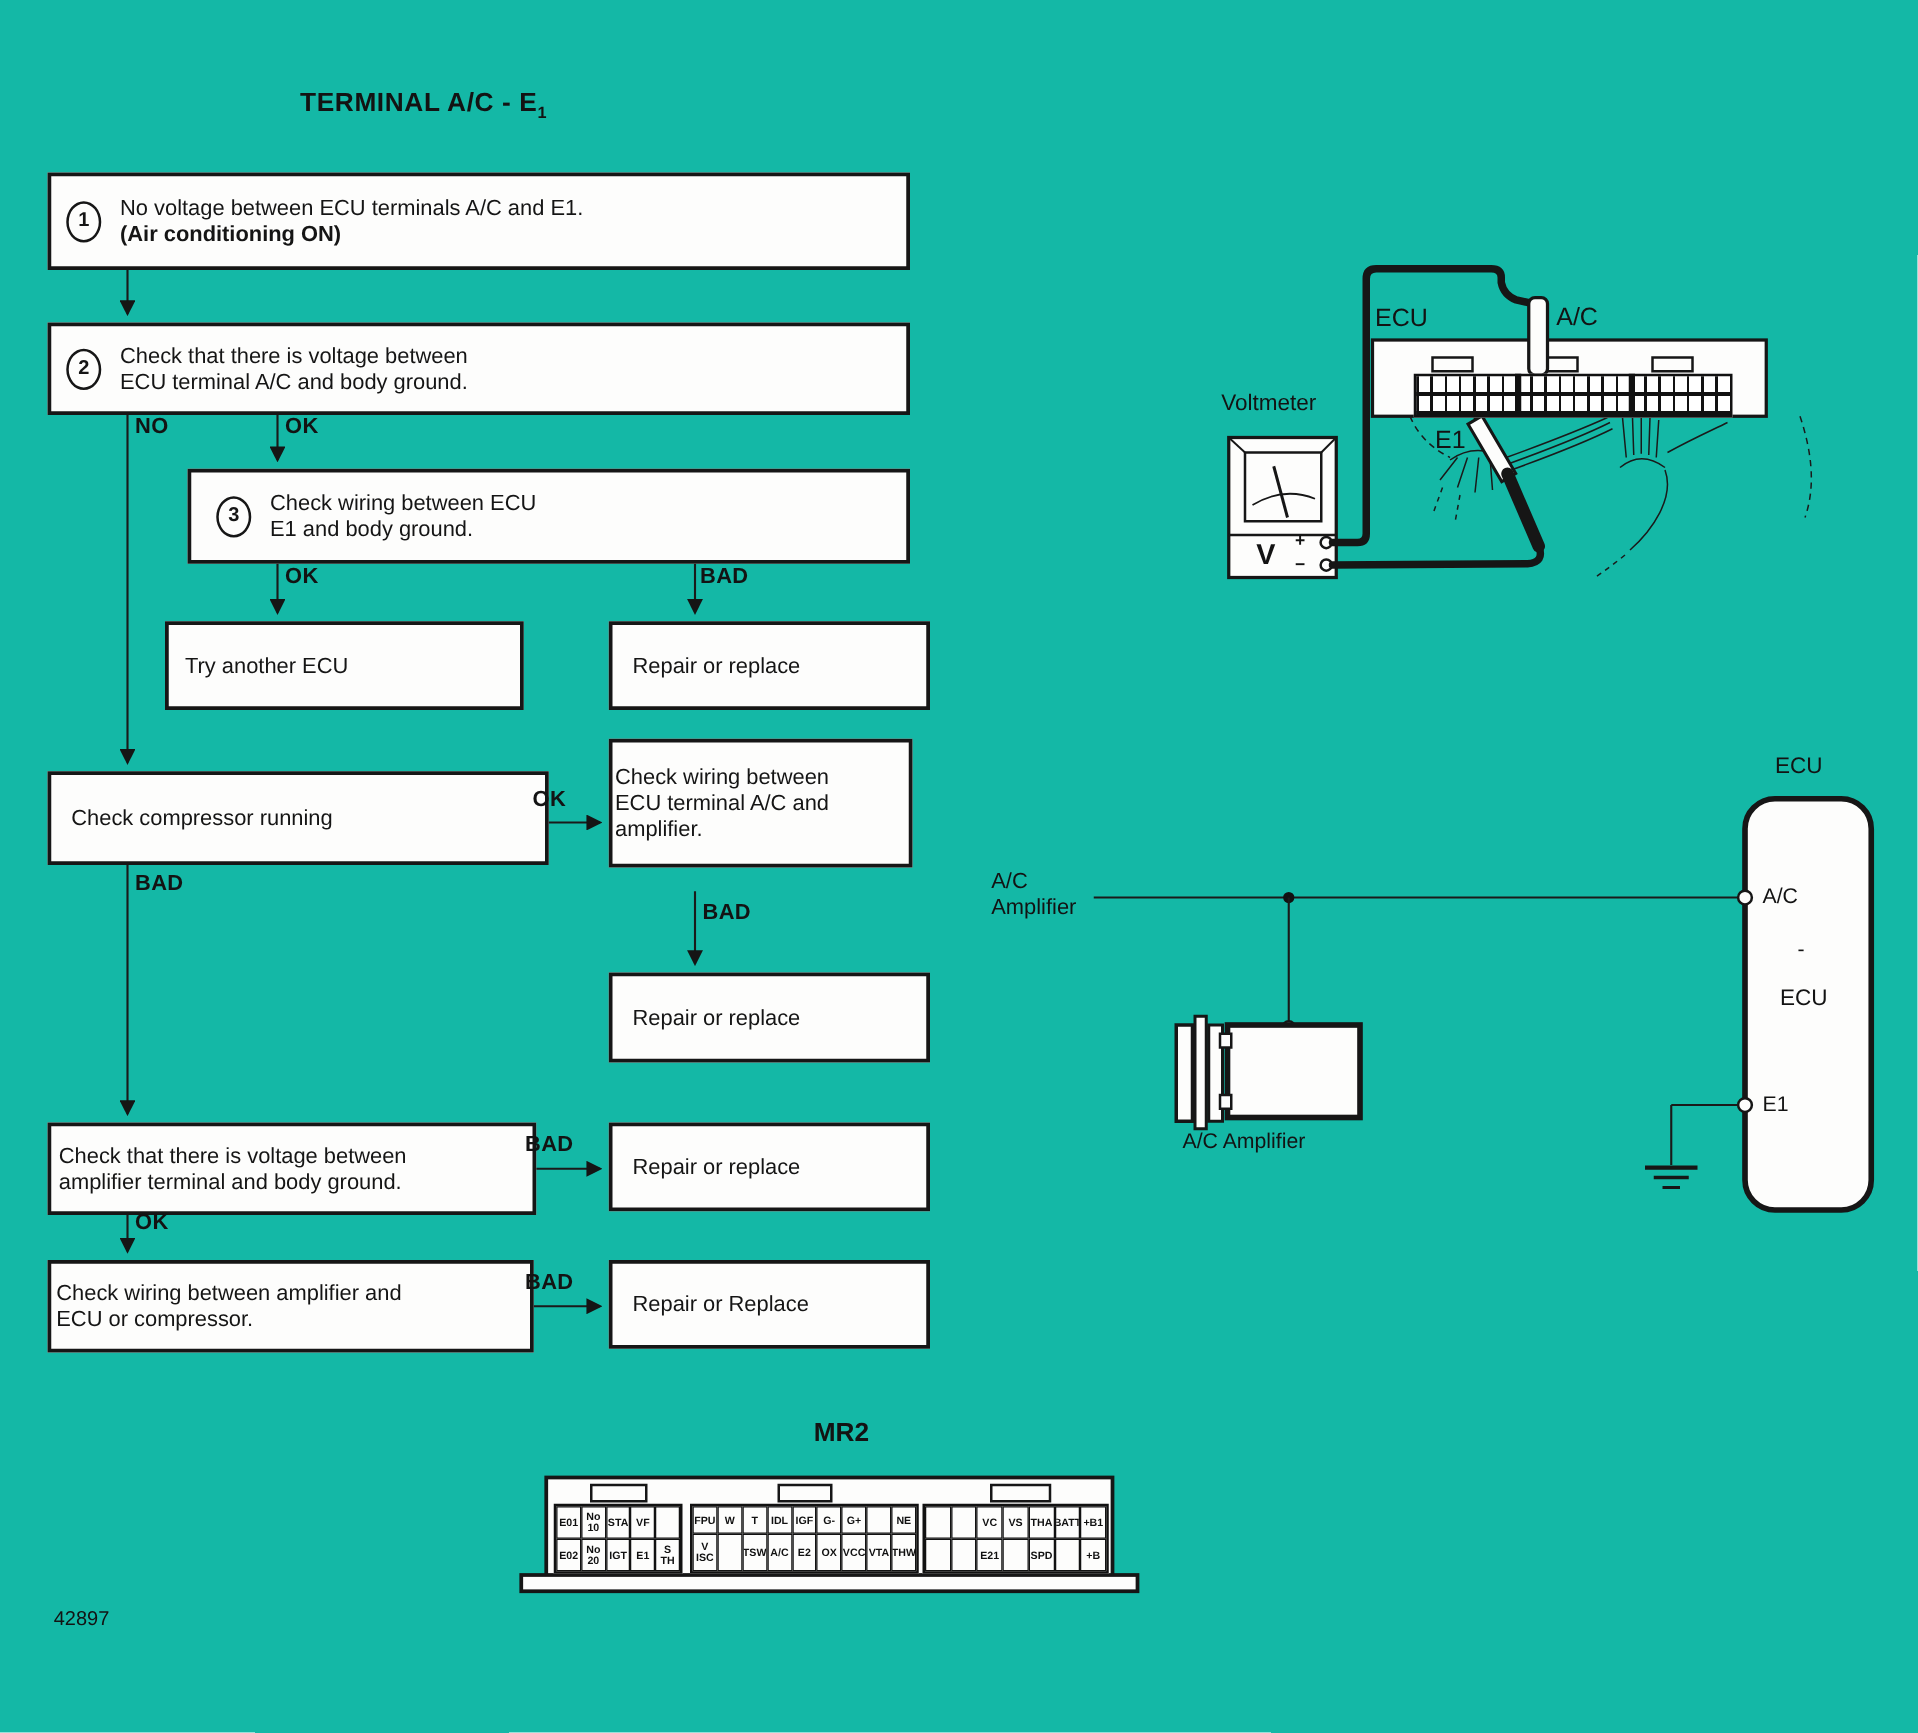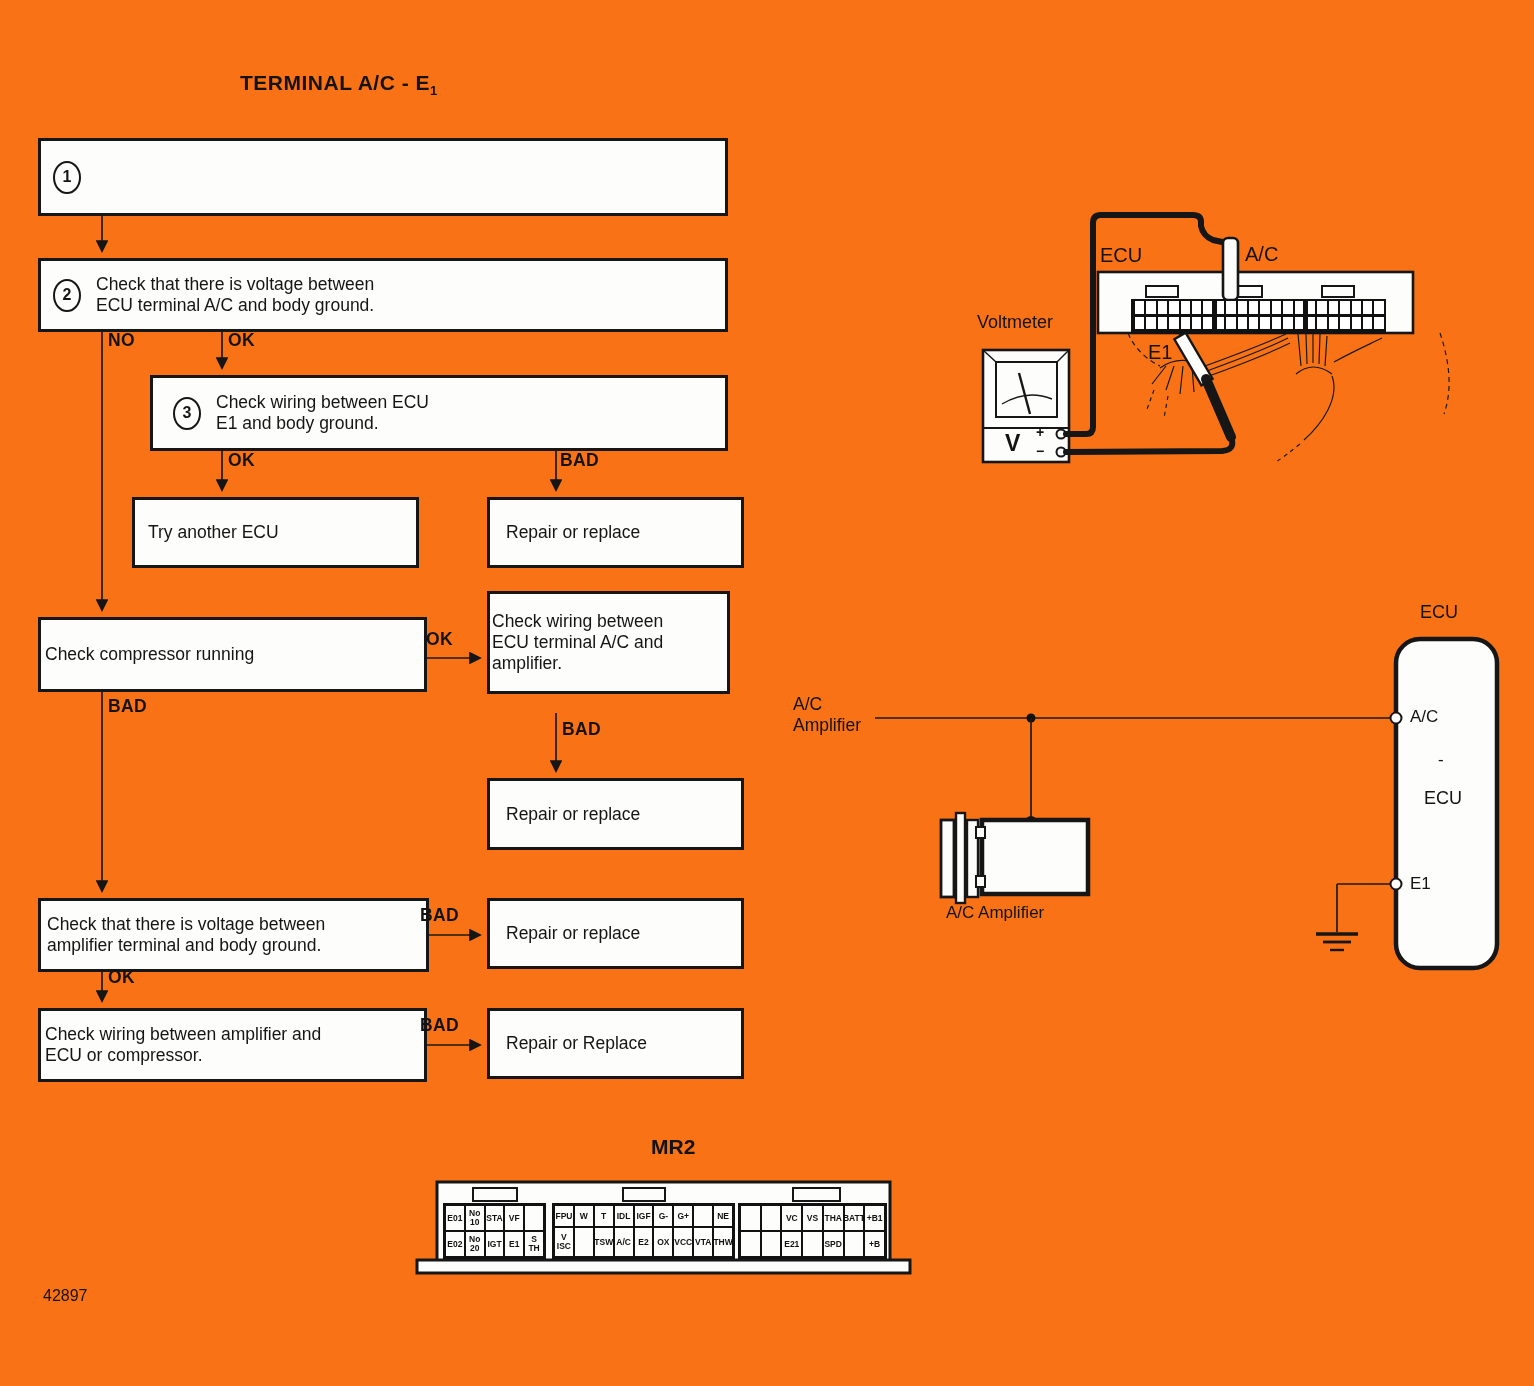--- a/index.html
+++ b/index.html
@@ -1,16 +1,16 @@
 <!DOCTYPE html>
 <html><head>
 <meta charset="utf-8">
 <style>
   html,body{margin:0;padding:0;background:#fff;}
-  #page{position:relative;width:1534px;height:1386px;background:#f97316;overflow:hidden;
+  #page{position:relative;width:1534px;height:1386px;background:#14b8a6;overflow:hidden;
         font-family:"Liberation Sans",sans-serif;color:#111;}
   svg{position:absolute;left:0;top:0;}
   .t{position:absolute;color:#131313;line-height:1.2;}
   .box{position:absolute;border:3px solid #161616;background:#fdfdfc;display:flex;align-items:center;
        font-size:17.5px;color:#151515;}
   .pre{white-space:pre-line;}
   .circ{display:inline-flex;flex-shrink:0;width:24px;height:29px;border:2px solid #161616;border-radius:50%;
         align-items:center;justify-content:center;font-size:16px;font-weight:600;margin:0 15px 0 12px;}
   .lbl{font-size:17.5px;font-weight:600;letter-spacing:.3px;}
   .pingrid{position:absolute;display:grid;border:2.5px solid #111;background:#fdfdfc;box-sizing:border-box;}
@@ -134,38 +134,42 @@
 
   <div class="band"></div>
   <div class="banddiv" style="left:1212px"></div>
   <div class="banddiv" style="left:1303px"></div>
 
   <div class="t" style="left:240px;top:70px;font-size:21px;font-weight:bold;letter-spacing:.5px"><span>TERMINAL A/C - E</span><sub style="font-size:13px">1</sub></div>
   <div class="t" style="left:43px;top:1286px;font-size:16px">42897</div>
 
   <div class="box" style="left:38px;top:138px;width:684px;height:72px">
     <span class="circ">1</span>
+    <span>
+      <span style="display:block">No voltage between ECU terminals A/C and E1.</span>
+      <span style="display:block;font-weight:bold">(Air conditioning ON)</span>
+    </span>
   </div>
 
   <div class="box" style="left:38px;top:258px;width:684px;height:68px">
     <span class="circ">2</span>
     <span class="pre">Check that there is voltage between
 ECU terminal A/C and body ground.</span>
   </div>
 
   <div class="box" style="left:150px;top:375px;width:572px;height:70px">
     <span class="circ" style="margin-left:20px">3</span>
     <span class="pre">Check wiring between ECU
 E1 and body ground.</span>
   </div>
 
   <div class="box" style="left:132px;top:497px;width:268px;height:65px;padding-left:13px">Try another ECU</div>
   <div class="box" style="left:487px;top:497px;width:235px;height:65px;padding-left:16px">Repair or replace</div>
 
-  <div class="box" style="left:38px;top:617px;width:379px;height:69px;padding-left:4px">Check compressor running</div>
+  <div class="box" style="left:38px;top:617px;width:379px;height:69px;padding-left:16px">Check compressor running</div>
   <div class="box pre" style="left:487px;top:591px;width:235px;height:97px;padding-left:2px">Check wiring between
 ECU terminal A/C and
 amplifier.</div>
   <div class="box" style="left:487px;top:778px;width:235px;height:66px;padding-left:16px">Repair or replace</div>
 
   <div class="box pre" style="left:38px;top:898px;width:379px;height:68px;padding-left:6px">Check that there is voltage between
 amplifier terminal and body ground.</div>
   <div class="box" style="left:487px;top:898px;width:235px;height:65px;padding-left:16px">Repair or replace</div>
 
   <div class="box pre" style="left:38px;top:1008px;width:379px;height:68px;padding-left:4px">Check wiring between amplifier and

